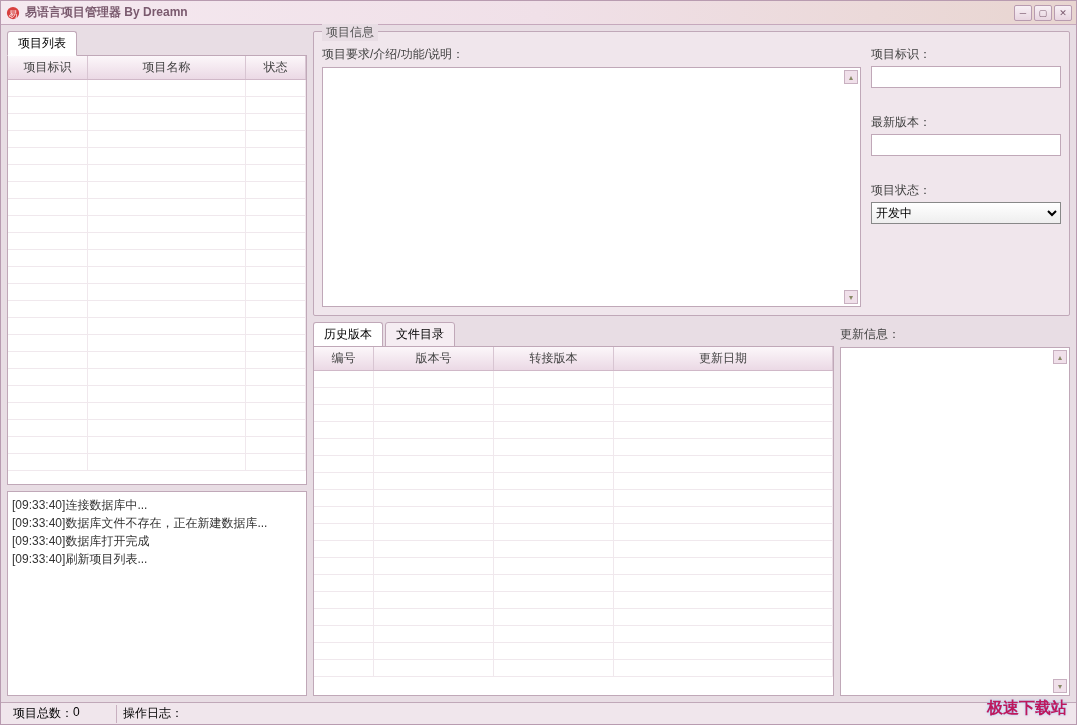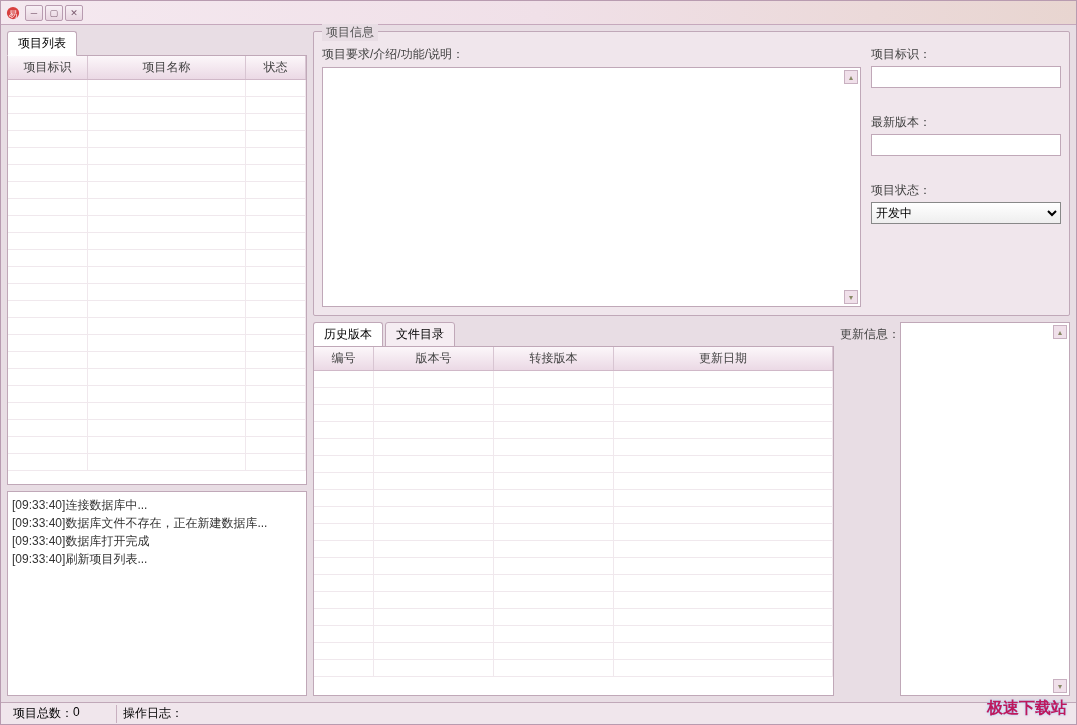--- a/index.html
+++ b/index.html
@@ -222,20 +222,21 @@
 
 <div class="window">
 
   <div class="titlebar">
     <span class="titlebar-icon">
       <svg viewBox="0 0 16 16">
           <circle cx="8" cy="8" r="7" fill="#d84040"></circle>
           <text x="8" y="12" font-size="10" fill="#fff" text-anchor="middle">易</text>
         </svg>
     </span>
+    <span class="titlebar-text">易语言项目管理器 By Dreamn</span>
     <div class="window-controls">
       <div class="window-btn">─</div>
       <div class="window-btn">▢</div>
       <div class="window-btn">✕</div>
     </div>
   </div>
 
   <div class="content">
 
     <div class="left-panel">
@@ -534,21 +535,21 @@
                 </div>
               <div class="list-row">
                   <div class="list-row-cell" style="width:60px"></div>
                   <div class="list-row-cell" style="width:120px"></div>
                   <div class="list-row-cell" style="width:120px"></div>
                   <div class="list-row-cell" style="flex:1"></div>
                 </div>
             </div>
           </div>
         </div>
-        <div style="width:230px; display:flex; flex-direction:row;">
+        <div style="width:230px; display:flex; flex-direction:column;">
           <div style="color:#444; margin:4px 0;">更新信息：</div>
           <div class="textarea-wrap" style="flex:1; position:relative;">
             <div class="textarea-scroll" style="top:2px;bottom:2px;">
               <div class="scroll-arrow">▴</div>
               <div class="scroll-arrow">▾</div>
             </div>
           </div>
         </div>
       </div>
     </div>

